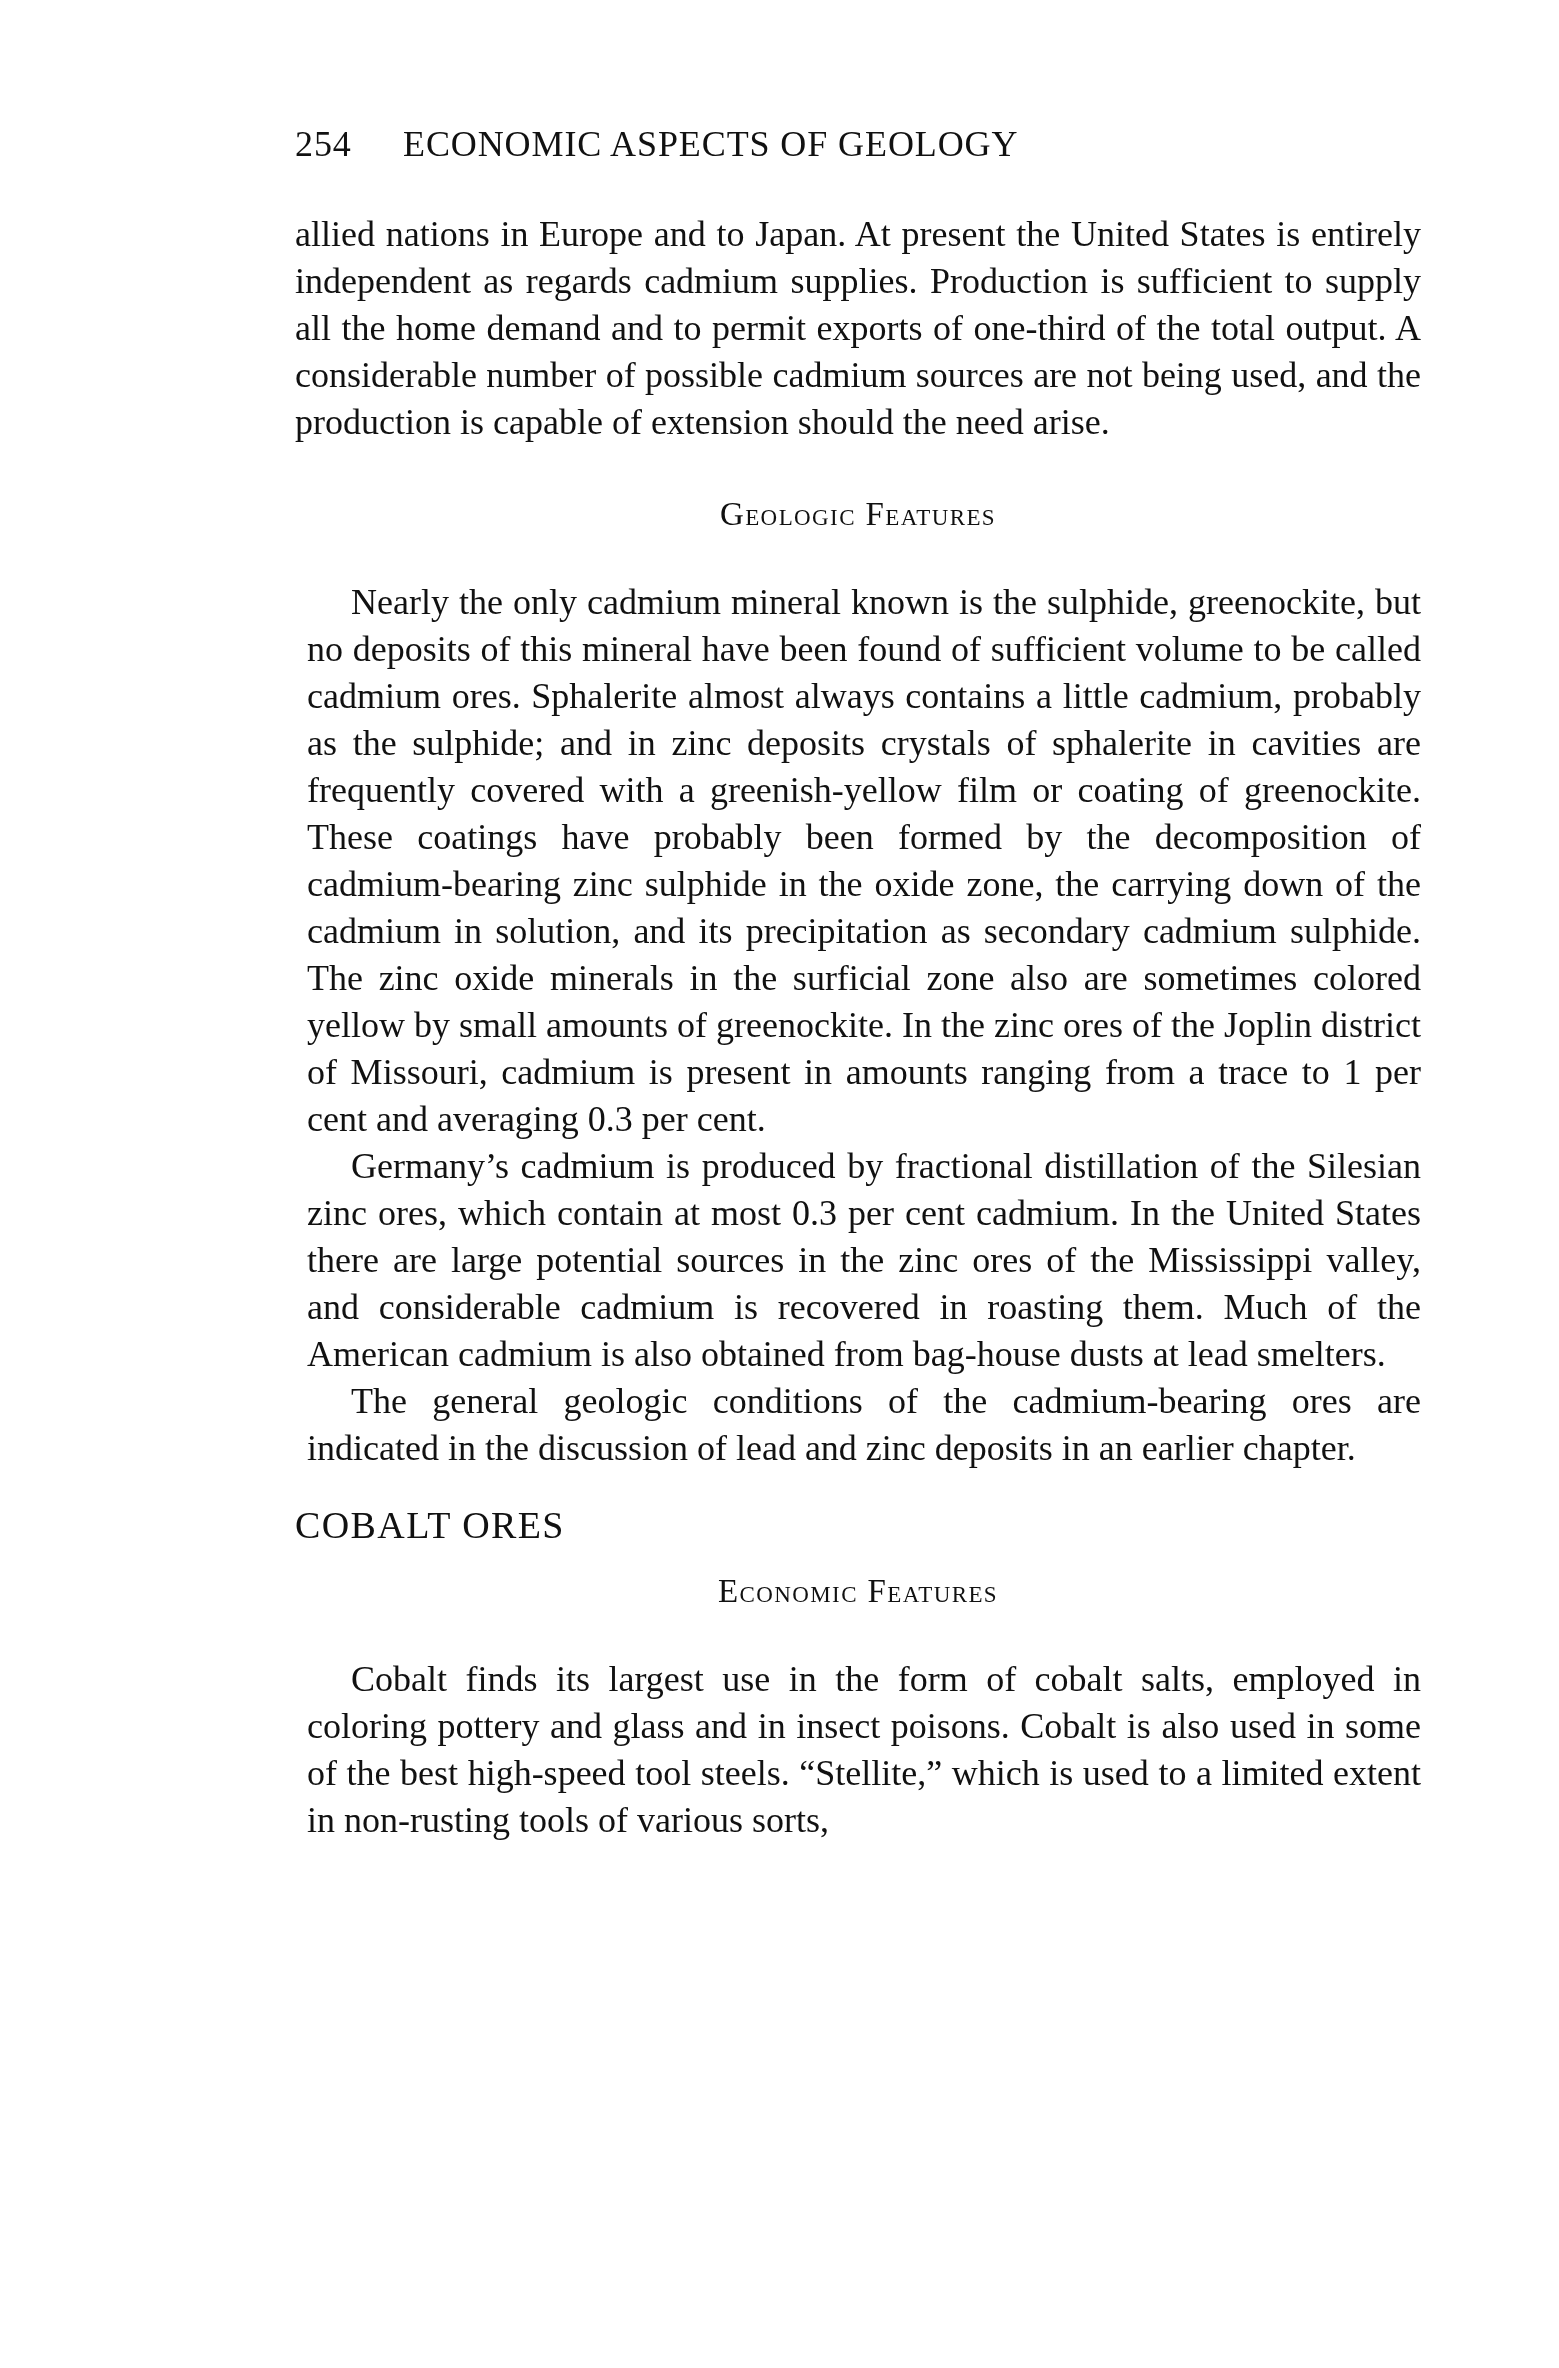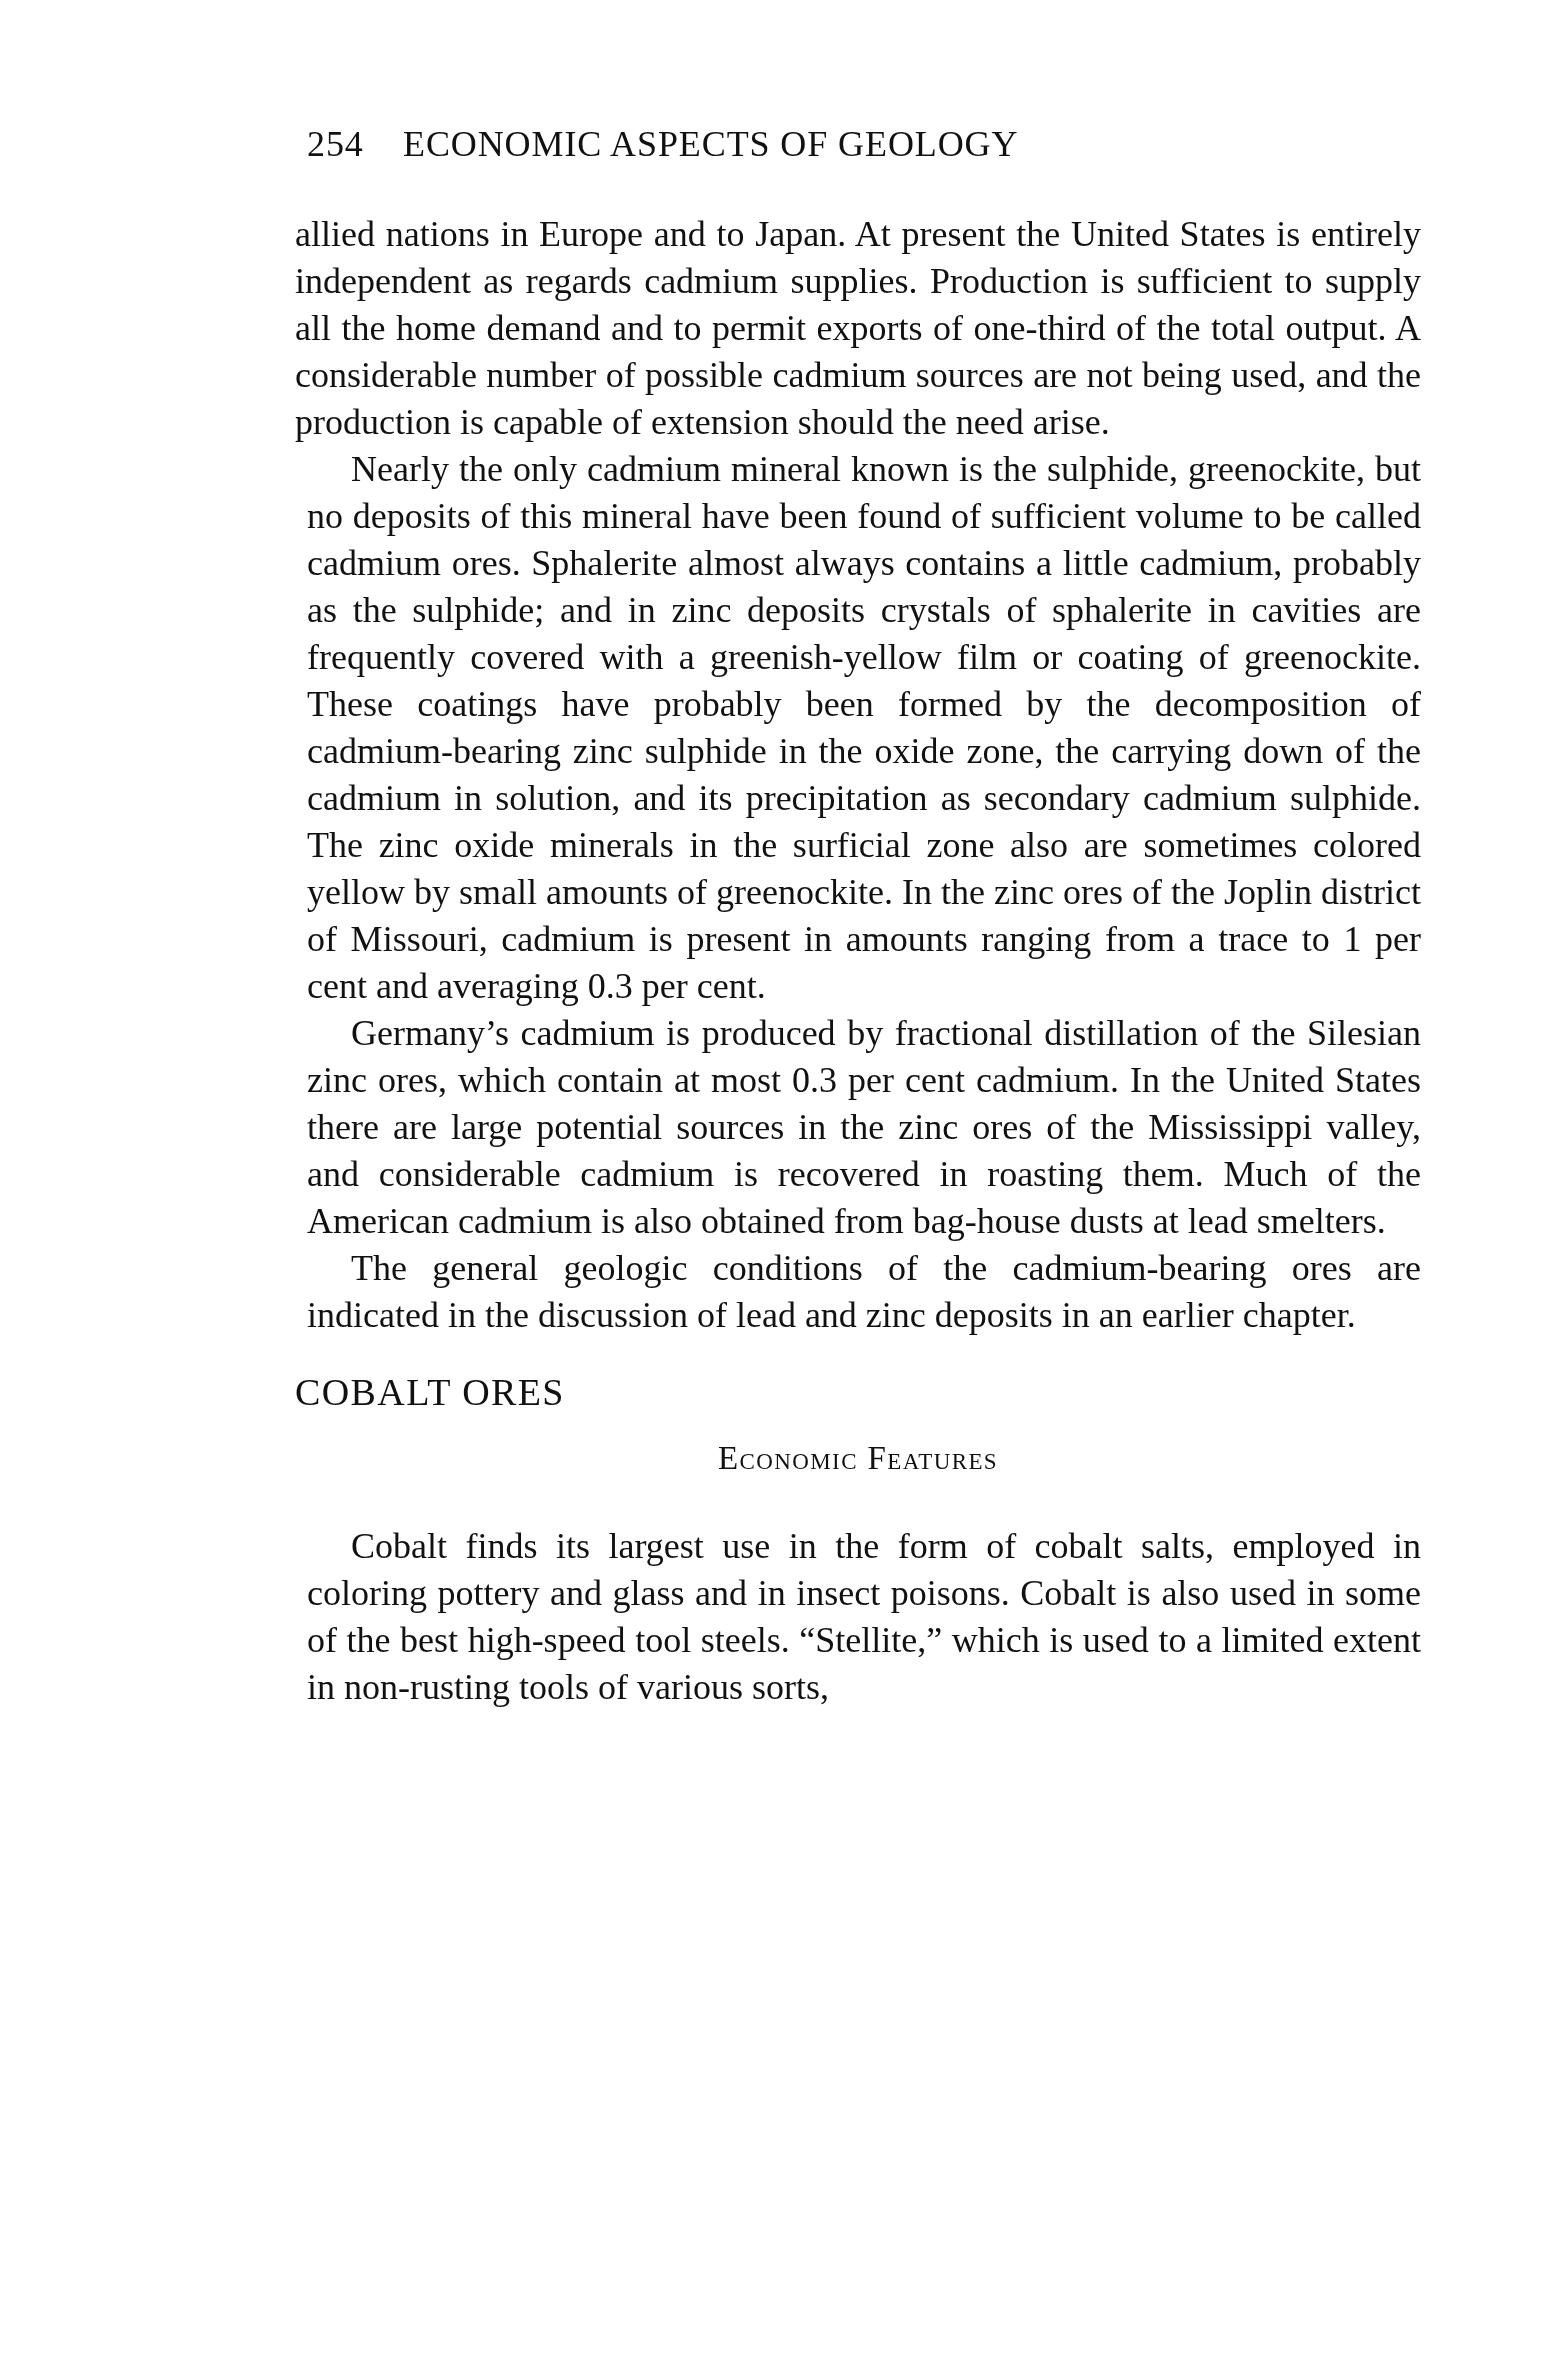--- a/index.html
+++ b/index.html
@@ -7,21 +7,21 @@
     width: 1560px; height: 2369px; position: relative; overflow: hidden;
     font-family: "Liberation Serif", "DejaVu Serif", serif; color: #111;
   }
   .page {
     position: absolute; left: 295px; top: 0; width: 1126px;
   }
   .running-head {
     position: absolute; top: 123px; left: 0; width: 1126px;
     font-size: 36px; line-height: 42px; letter-spacing: 0.9px;
   }
-  .running-head .pageno { position: absolute; left: 12px; }
+  .running-head .pageno { position: absolute; left: 0; }
   .running-head .title { position: absolute; left: 108px; }
   .body {
     position: absolute; top: 211px; left: 0; width: 1126px;
     font-size: 36px; line-height: 47px;
   }
   .body p { margin: 0; text-align: justify; }
   .body p.indent { text-indent: 44px; margin-left: 12px; }
   .sc-heading {
     text-align: center; font-size: 33px; letter-spacing: 1.4px;
     font-variant: small-caps; margin: 45px 0 41px 0; line-height: 47px;
@@ -37,20 +37,21 @@
 
 <div class="page">
   <div class="running-head">
     <span class="pageno">254</span>
     <span class="title">ECONOMIC ASPECTS OF GEOLOGY</span>
   </div>
 
   <div class="body">
     <p>allied nations in Europe and to Japan.  At present the United States is entirely independent as regards cadmium supplies.  Production is sufficient to supply all the home demand and to permit exports of one-third of the total output.  A considerable number of possible cadmium sources are not being used, and the production is capable of extension should the need arise.</p>
 
+    <div class="sc-heading">Geologic Features</div>
 
     <p class="indent">Nearly the only cadmium mineral known is the sulphide, greenockite, but no deposits of this mineral have been found of sufficient volume to be called cadmium ores.  Sphalerite almost always contains a little cadmium, probably as the sulphide; and in zinc deposits crystals of sphalerite in cavities are frequently covered with a greenish-yellow film or coating of greenockite.  These coatings have probably been formed by the decomposition of cadmium-bearing zinc sulphide in the oxide zone, the carrying down of the cadmium in solution, and its precipitation as secondary cadmium sulphide.  The zinc oxide minerals in the surficial zone also are sometimes colored yellow by small amounts of greenockite.  In the zinc ores of the Joplin district of Missouri, cadmium is present in amounts ranging from a trace to 1 per cent and averaging 0.3 per cent.</p>
     <p class="indent">Germany’s cadmium is produced by fractional distillation of the Silesian zinc ores, which contain at most 0.3 per cent cadmium. In the United States there are large potential sources in the zinc ores of the Mississippi valley, and considerable cadmium is recovered in roasting them.  Much of the American cadmium is also obtained from bag-house dusts at lead smelters.</p>
     <p class="indent">The general geologic conditions of the cadmium-bearing ores are indicated in the discussion of lead and zinc deposits in an earlier chapter.</p>
 
     <div class="main-heading">COBALT ORES</div>
     <div class="sc-heading after-main">Economic Features</div>
 
     <p class="indent">Cobalt finds its largest use in the form of cobalt salts, employed in coloring pottery and glass and in insect poisons.  Cobalt is also used in some of the best high-speed tool steels.  “Stellite,” which is used to a limited extent in non-rusting tools of various sorts,</p>
   </div>

